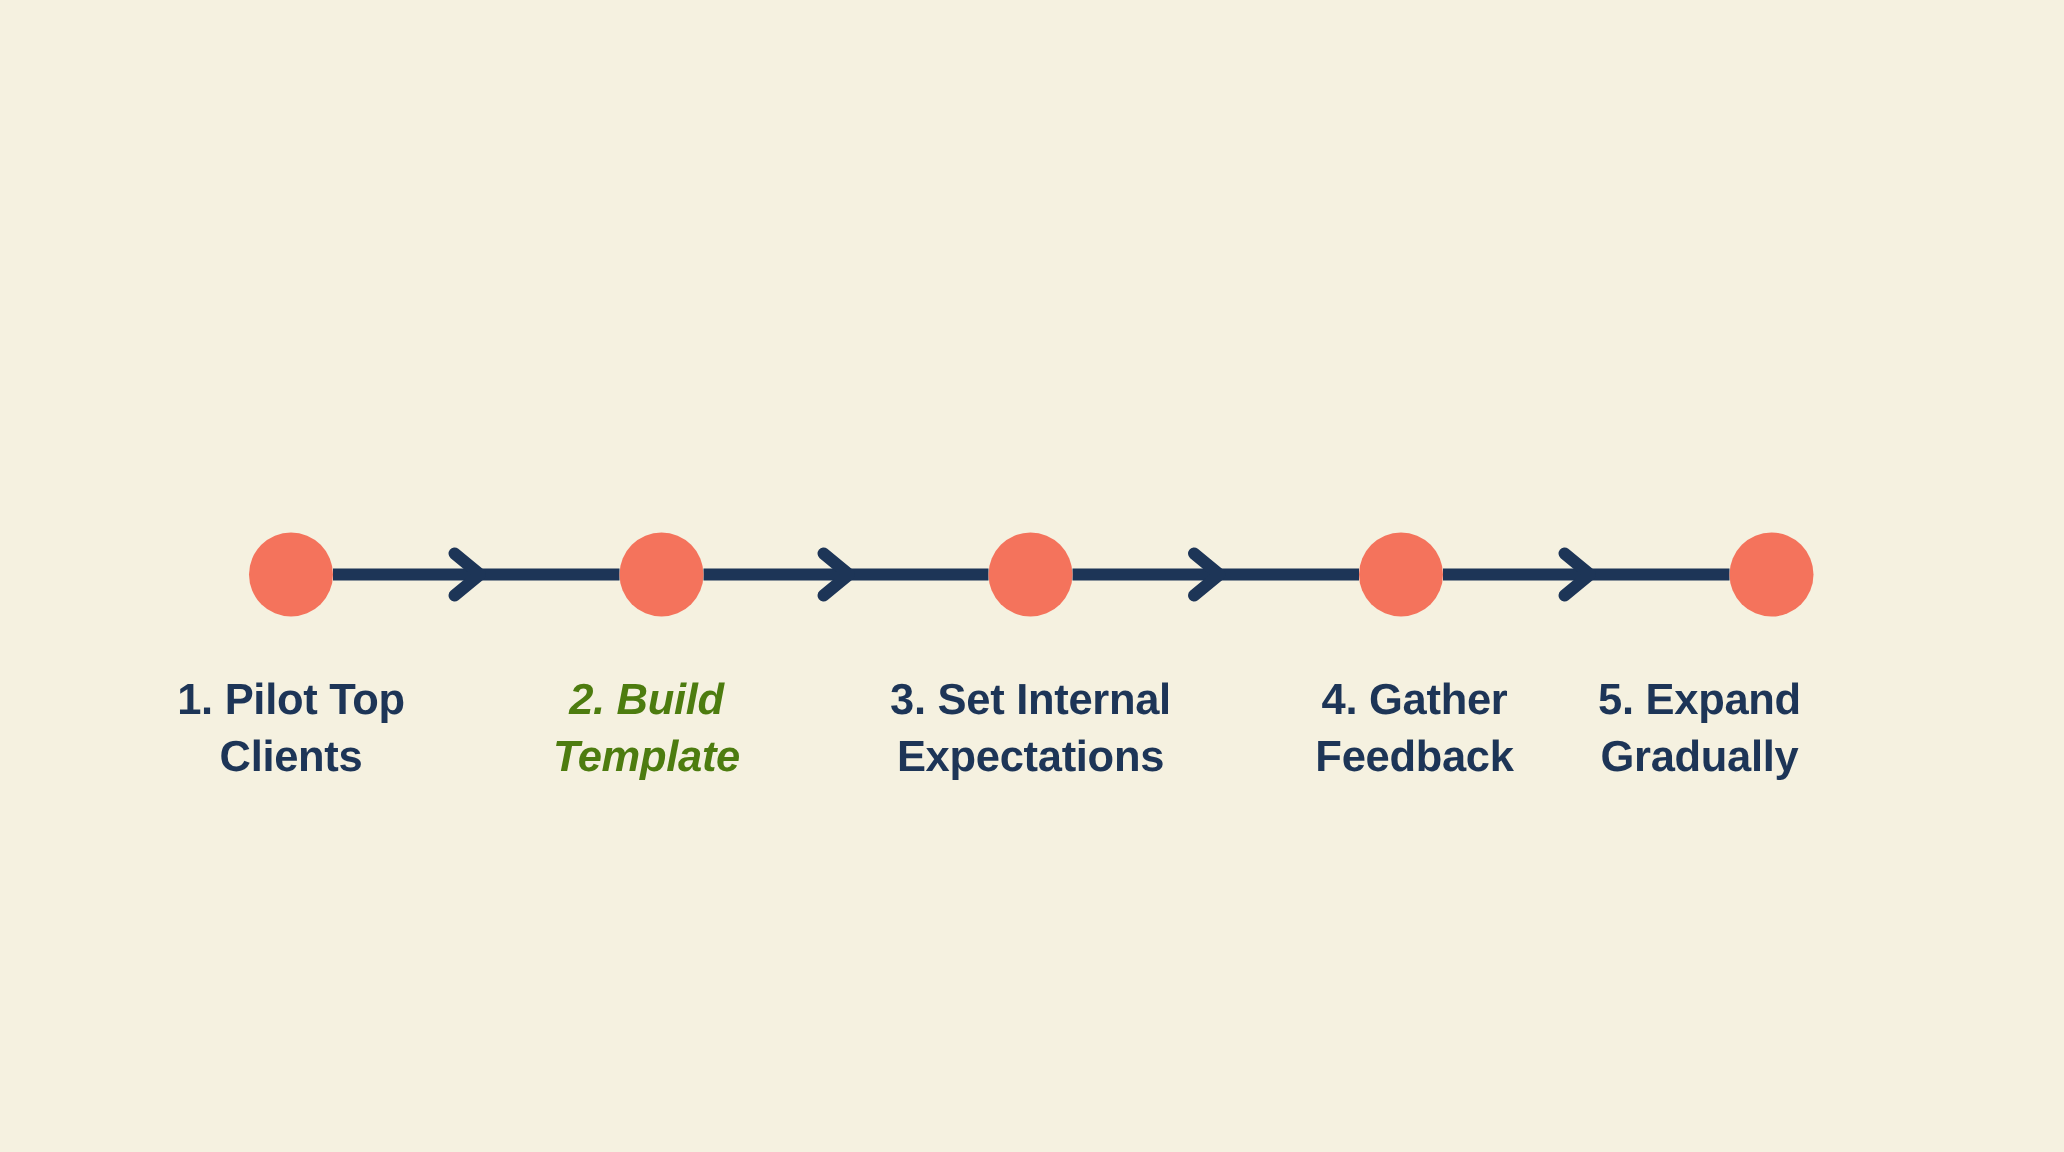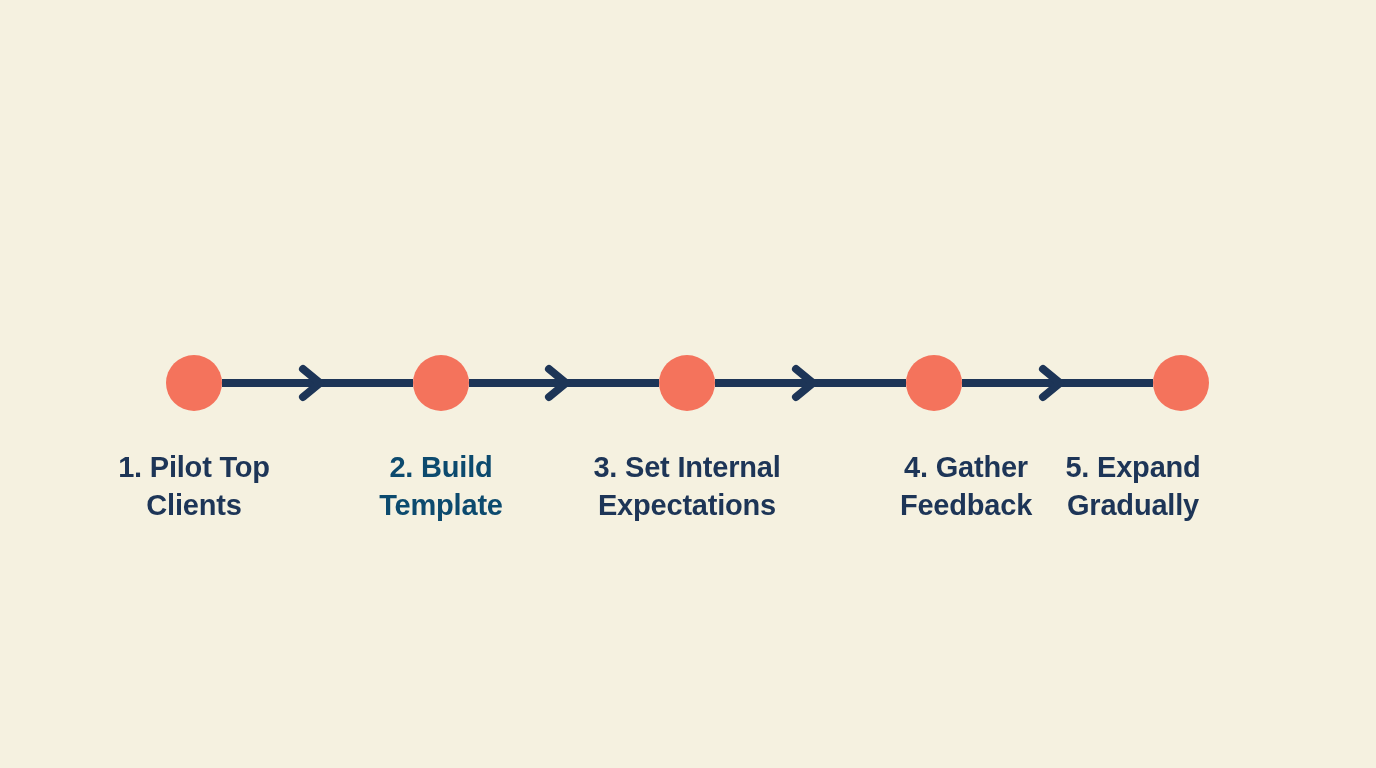--- a/index.html
+++ b/index.html
@@ -89,26 +89,26 @@
       <circle class="node" cx="687" cy="383" r="28" fill="#f4735c"></circle>
       <circle class="node" cx="934" cy="383" r="28" fill="#f4735c"></circle>
       <circle class="node" cx="1181" cy="383" r="28" fill="#f4735c"></circle>
     </g>
   </svg>
 
   <div class="label-layer">
     <div class="step-label" style="left: 79px; color: rgb(29, 53, 87);">1. Pilot Top
 Clients</div>
 
-    <div class="step-label" style="left: 326px; color: #0c4a6e;">2. Build
+    <div class="step-label" style="left: 316px; color: #4d7c0f; font-style: italic;">2. Build
 Template</div>
 
     <div class="step-label wide" style="left: 547px; color: rgb(29, 53, 87); text-align: center;">3. Set Internal
 Expectations</div>
 
-    <div class="step-label" style="left: 851px; color: rgb(29, 53, 87);">4. Gather
+    <div class="step-label" style="left: 828px; color: rgb(29, 53, 87);">4. Gather
 Feedback</div>
 
     <div class="step-label" style="left: 1018px; color: rgb(29, 53, 87);">5. Expand
 Gradually</div>
   </div>
 
 </div>
 
 </body></html>

